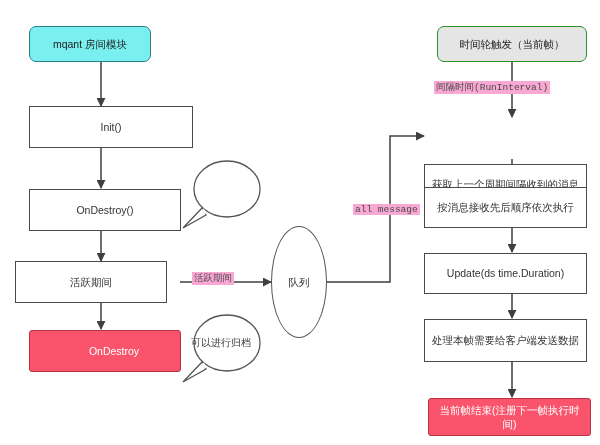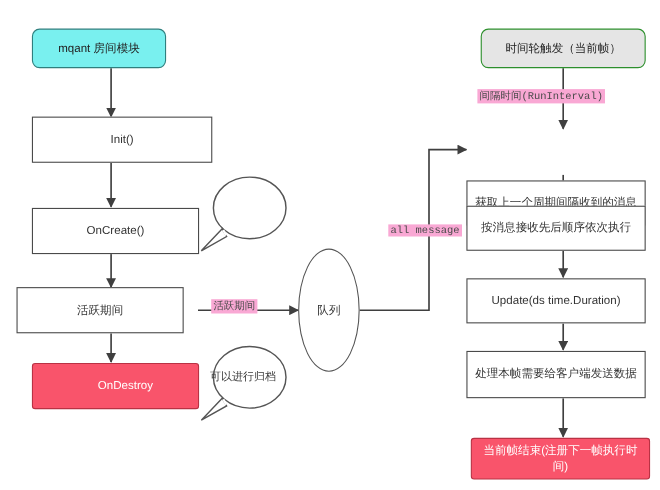--- a/index.html
+++ b/index.html
@@ -123,21 +123,21 @@
 
   <div class="node cyan" style="left:29px; top:26px; width:122px; height:36px;">
     <span>mqant 房间模块</span>
   </div>
 
   <div class="node" style="left:29px; top:106px; width:164px; height:42px;">
     <span>Init()</span>
   </div>
 
   <div class="node" style="left:29px; top:189px; width:152px; height:42px;">
-    <span>OnCreate()</span>
+    <span>OnDestroy()</span>
   </div>
 
   <div class="node" style="left:15px; top:261px; width:152px; height:42px;">
     <span>活跃期间</span>
   </div>
 
   <div class="node red" style="left:29px; top:330px; width:152px; height:42px;padding-left:23px;">
     <span>OnDestroy</span>
   </div>
 

